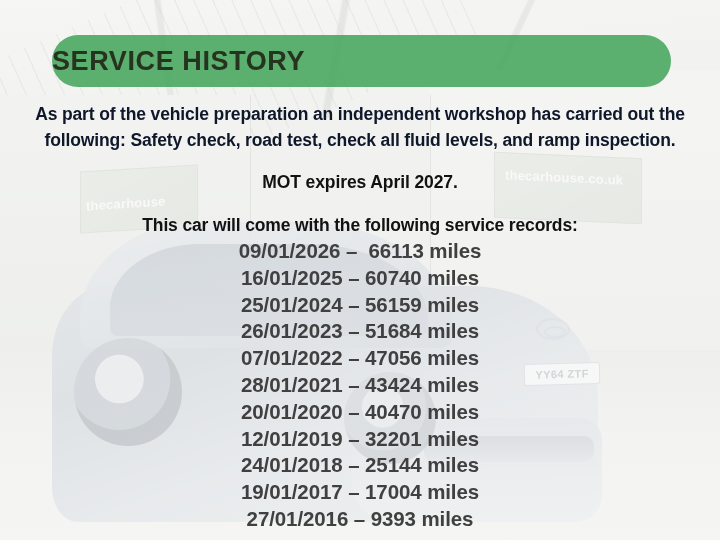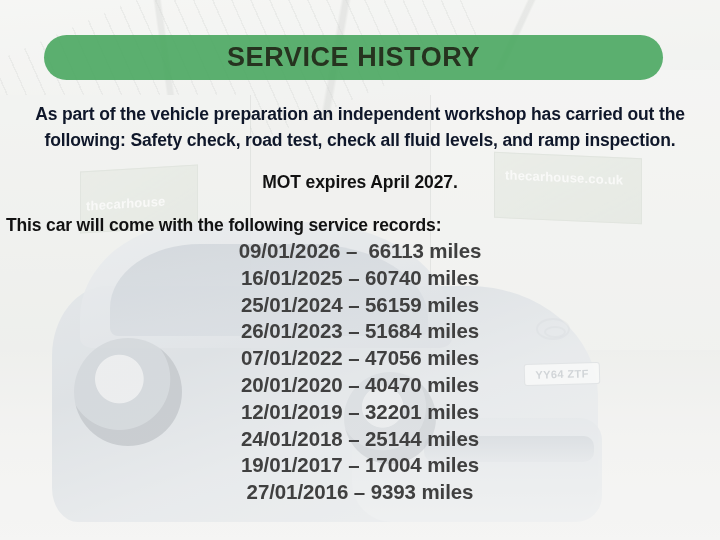--- a/index.html
+++ b/index.html
@@ -116,45 +116,45 @@
     content:""; position:absolute; left:6px; top:6px; width:18px; height:8px;
     border:2px solid rgba(150,160,172,.45); border-radius:50%;
   }
 
   .photo-wash { position:absolute; inset:0; background:rgba(246,246,245,.60); }
 
   
   .content { position:absolute; inset:0; }
 
   .title-banner {
-    position:absolute; left:44px; top:35px; width:619px; height:45px;
+    position:absolute; left:52px; top:35px; width:619px; height:52px;
     background:rgba(70,165,92,.88);
     border-radius:27px;
-    display:flex; align-items:center; justify-content:center;
+    display:flex; align-items:center; 
   }
   .title-banner .title {
     color:#26331f;
     font-size:27px; font-weight:700; letter-spacing:.6px;
   }
 
   .intro {
     position:absolute; left:6px; top:101px; width:708px;
     text-align:center; color:#0f172a;
     font-size:17.5px; font-weight:700; line-height:26px;
     letter-spacing:-.15px;
     white-space:pre-line;
   }
   .mot {
     position:absolute; left:6px; top:172px; width:708px;
     text-align:center; color:#121212;
     font-size:17.5px; font-weight:700; letter-spacing:-.1px;
   }
   .records-lead {
     position:absolute; left:6px; top:215px; width:708px;
-    text-align:left; color:#121212;
+    text-align:center; color:#121212;
     font-size:17.5px; font-weight:700; letter-spacing:-.15px;
   }
   .records {
     position:absolute; left:6px; top:238px; width:708px;
     text-align:center; list-style:none;
   }
   .records li {
     color:#404040;
     font-size:20.5px; font-weight:700; line-height:26.8px;
     letter-spacing:-.1px;
@@ -205,20 +205,21 @@
   <div class="mot">MOT expires April 2027.</div>
 
   <div class="records-lead">This car will come with the following service records:</div>
 
   <ul class="records">
     <li>09/01/2026 –  66113 miles</li>
     <li>16/01/2025 – 60740 miles</li>
     <li>25/01/2024 – 56159 miles</li>
     <li>26/01/2023 – 51684 miles</li>
     <li>07/01/2022 – 47056 miles</li>
+    <li>28/01/2021 – 43424 miles</li>
     <li>20/01/2020 – 40470 miles</li>
     <li>12/01/2019 – 32201 miles</li>
     <li>24/01/2018 – 25144 miles</li>
     <li>19/01/2017 – 17004 miles</li>
     <li>27/01/2016 – 9393 miles</li>
   </ul>
 
 </div>
 
 </body></html>

